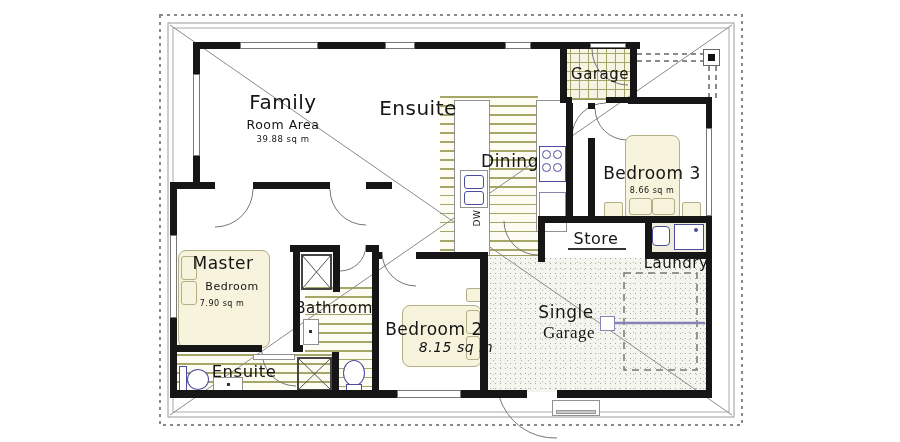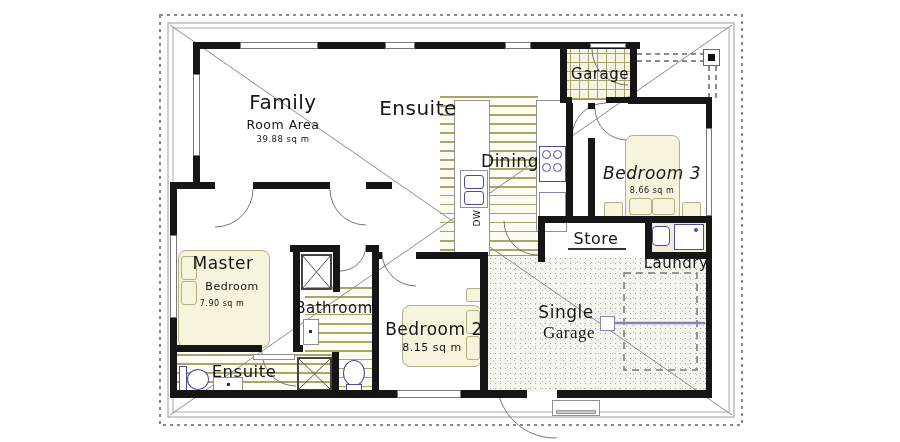--- a/index.html
+++ b/index.html
@@ -164,27 +164,27 @@
   <div class="fix grayb" style="left:552px;top:400px;width:48px;height:16px;"></div>
   <div class="fix" style="left:556px;top:410px;width:40px;height:4px;background:#c9c9c9;border:1px solid #999;"></div>
   <div class="fix" style="left:568px;top:248px;width:58px;height:2px;background:#333;z-index:6;"></div>
 
   <div class="lbl" style="left:283px;top:102px;font-size:20px;">Family</div>
   <div class="lbl" style="left:283px;top:124px;font-size:12.5px;">Room Area</div>
   <div class="lbl" style="left:283px;top:139px;font-size:8.5px;">39.88 sq m</div>
   <div class="lbl" style="left:418px;top:108px;font-size:20px;">Ensuite</div>
   <div class="lbl" style="left:510px;top:161px;font-size:17px;">Dining</div>
   <div class="lbl" style="left:600px;top:74px;font-size:15px;">Garage</div>
-  <div class="lbl" style="left:652px;top:173px;font-size:17px;font-style:italic;">Bedroom 3</div>
+  <div class="lbl" style="left:652px;top:173px;font-size:17px;">Bedroom 3</div>
   <div class="lbl" style="left:652px;top:190px;font-size:8px;">8.66 sq m</div>
   <div class="lbl" style="left:596px;top:238px;font-size:16px;text-align:right;">Store</div>
   <div class="lbl" style="left:676px;top:263px;font-size:15px;">Laundry</div>
   <div class="lbl" style="left:223px;top:263px;font-size:17px;">Master</div>
   <div class="lbl" style="left:232px;top:286px;font-size:11px;">Bedroom</div>
   <div class="lbl" style="left:222px;top:303px;font-size:8px;">7.90 sq m</div>
   <div class="lbl" style="left:334px;top:308px;font-size:15px;">Bathroom</div>
   <div class="lbl" style="left:434px;top:329px;font-size:17px;">Bedroom 2</div>
-  <div class="lbl" style="left:432px;top:347px;font-size:11px;">8.15 sq m</div>
+  <div class="lbl" style="left:456px;top:347px;font-size:14px;font-style:italic;">8.15 sq m</div>
   <div class="lbl" style="left:244px;top:371px;font-size:16.5px;">Ensuite</div>
   <div class="lbl" style="left:566px;top:312px;font-size:17px;">Single</div>
   <div class="lbl" style="left:569px;top:333px;font-size:17px;font-family:Liberation Serif, serif;">Garage</div>
 
 </div>
 
 </body></html>

